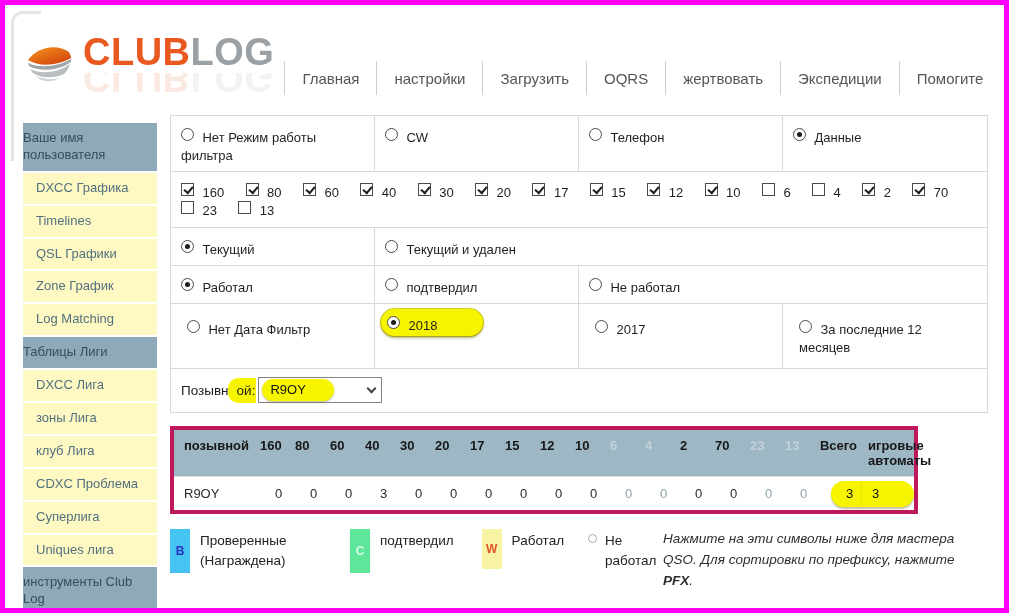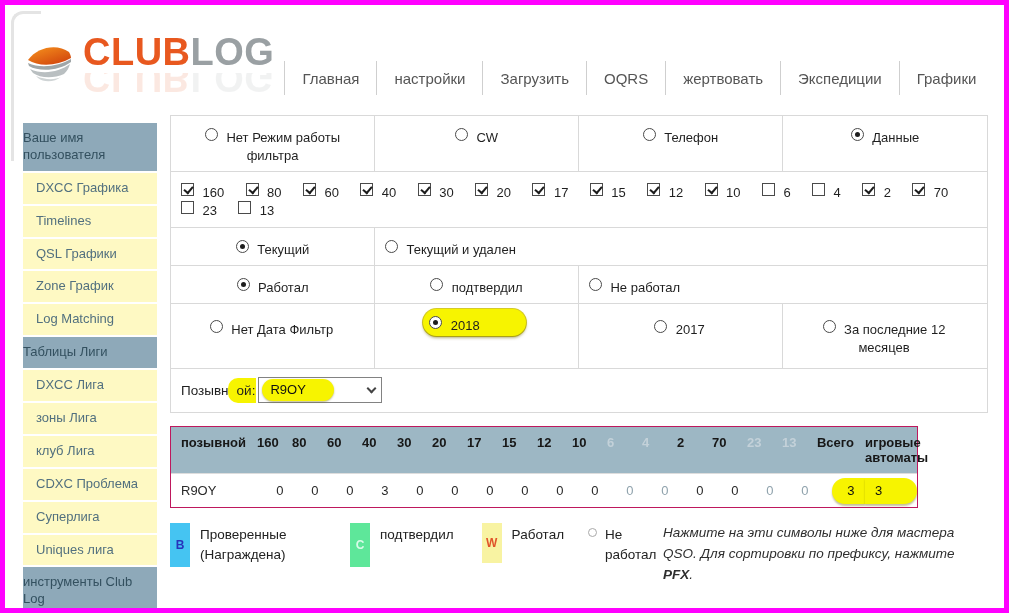--- a/index.html
+++ b/index.html
@@ -27,21 +27,21 @@
 
   
   .main { position:absolute; left:165px; top:110px; width:820px; }
   .title { color:#c0432f; font-size:19px; font-weight:bold; margin:6px 0 12px 2px; }
 
   .fbox { border:1px solid #d9d9d9; width:818px; }
   .frow { display:flex; border-bottom:1px solid #d9d9d9; }
   .frow:last-child { border-bottom:none; }
   .fcell { padding:9px 10px 10px; border-right:1px solid #d9d9d9; }
   .fcell:last-child { border-right:none; }
-  .w25 { width:25%;text-align:center; } .grow { flex:1; }
+  .w25 { width:25%; } .grow { flex:1; }
   .full { width:100%; }
   label { cursor:pointer; }
 
   .radio { display:inline-block; width:13px; height:13px; border:1px solid #4a4a4a; border-radius:50%;
            background:#fff; position:relative; vertical-align:middle; }
   .radio.checked::after { content:""; position:absolute; left:3px; top:3px; right:3px; bottom:3px;
            background:#1d1d1d; border-radius:50%; }
   .check { display:inline-block; width:13px; height:13px; border:1px solid #4a4a4a; background:#fff;
            position:relative; vertical-align:middle; }
   .check.checked::after { content:""; position:absolute; left:2px; top:2px; width:7px; height:4px;
@@ -59,21 +59,21 @@
   .hl-text { background:#f7f400; border-radius:10px 0 0 10px; padding:5px 1px 5px 9px; margin-left:-1px; }
   .select { display:flex; align-items:center; justify-content:space-between; width:124px; height:26px;
             border:1px solid #828282; background:#fff; margin-left:2px; padding:0 6px 0 3px; cursor:pointer; }
   .sel-pill { background:#f7f400; border-radius:12px; padding:3px 28px 4px 8px; font-size:13px; color:#111;
               box-shadow:0 1px 2px rgba(110,100,0,.45); }
   .chev { width:7px; height:7px; border:solid #444; border-width:0 2px 2px 0; transform:rotate(45deg); margin-bottom:3px; }
   .btn { margin-left:14px; background:#e4e4e4; border:1px solid #9d9d9d; padding:5px 17px; font-size:13.5px;
          color:#1f1f1f; cursor:pointer; font-family:"Liberation Sans", sans-serif; }
 
   
-  .stable { border:1px solid #be185d; margin-top:13px; width:748px; }
+  .stable { border:4px solid #be185d; margin-top:13px; width:748px; }
   .shead { display:flex; background:#9db7c4; font-weight:bold; font-size:13px; color:#171717; }
   .shead .c { padding:8px 4px 8px 7px; }
   .c-call { width:138px; padding-left:10px !important; }
   .c-band { width:35px; }
   .c-tot  { width:52px; }
   .c-slot { width:72px; }
   .shead .muted { color:#c3d1d9; }
   .srow { display:flex; background:#fff; font-size:13px; color:#2a2a2a; border-top:1px solid #ddd;
           height:34px; align-items:center; }
   .srow .c { padding-left:7px; }
@@ -126,21 +126,21 @@
       </div>
     </div>
     <nav class="nav">
 
     <a class="nav-item">Главная</a>
         <a class="nav-item">настройки</a>
         <a class="nav-item">Загрузить</a>
         <a class="nav-item">OQRS</a>
         <a class="nav-item">жертвовать</a>
         <a class="nav-item">Экспедиции</a>
-        <a class="nav-item">Графики</a>
+        <a class="nav-item">Помогите</a>
       </nav>
   </div>
 
   <aside class="sidebar">
 
   <div class="side-item dark">Ваше имя пользователя</div>
       <div class="side-item">DXCC Графика</div>
       <div class="side-item">Timelines</div>
       <div class="side-item">QSL Графики</div>
       <div class="side-item">Zone График</div>

